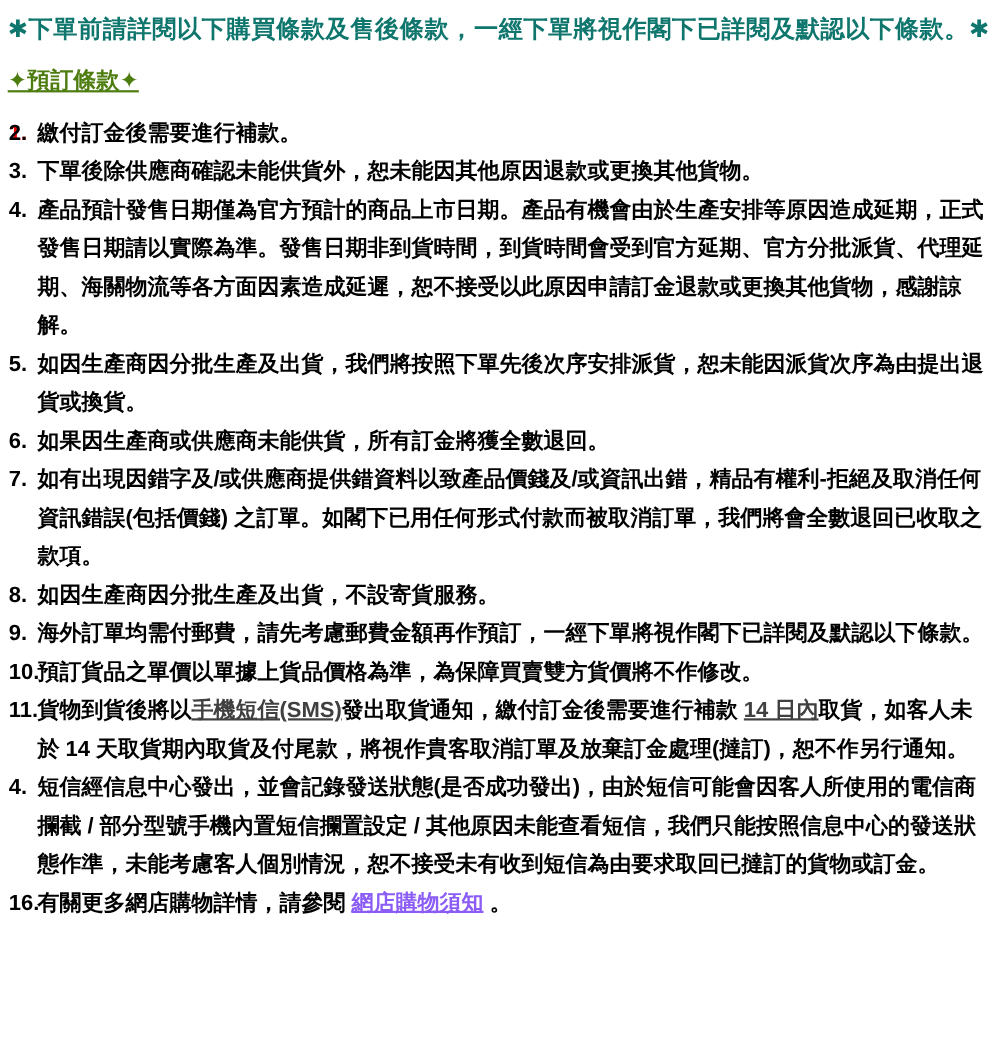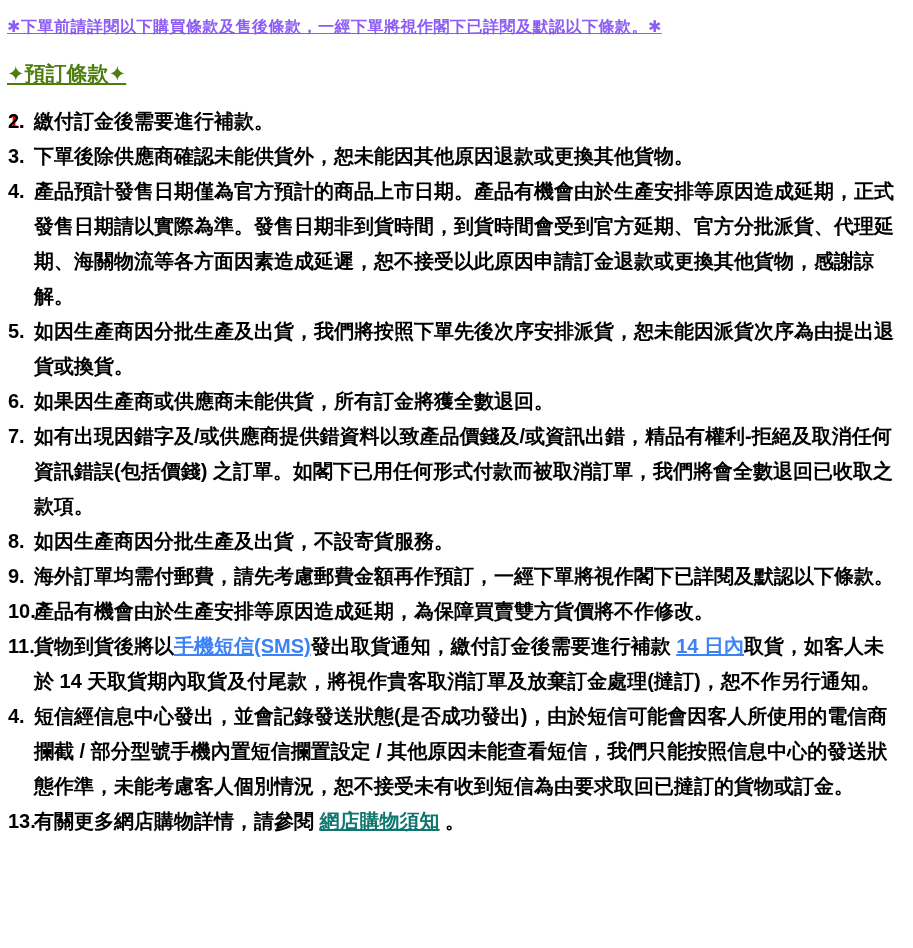--- a/index.html
+++ b/index.html
@@ -15,24 +15,23 @@
   }
   .page {
     box-sizing: border-box;
     width: 913px;
     min-height: 948px;
     padding: 12px 10px 6px 7px;
     background: #ffffff;
   }
   .notice {
     margin: 0 0 17px 0;
-    font-size: 16px;
+    font-size: 22px;
     line-height: 30px;
-    color: #8b5cf6;
-    text-decoration: underline;
+    color: #0f766e;
     letter-spacing: 0.5px;
   }
   .section-title {
     margin: 0 0 15px 0;
     font-size: 21px;
     line-height: 30px;
     color: #4d7c0f;
     text-decoration: underline;
   }
   ol.terms {
@@ -49,25 +48,25 @@
   }
   ol.terms li .num {
     position: absolute;
     left: 1px;
     top: 0;
   }
   li.red, li.red .num {
     color: #f20000;
   }
   .red-underline {
-    color: #3b82f6;
+    color: #404040;
     text-decoration: underline;
   }
   a.link {
-    color: #0f766e;
+    color: #8b5cf6;
     cursor: pointer;
     text-align: right;
   }
 </style>
 </head>
 <body>
 
 <div class="page">
   <h1 class="notice">✱下單前請詳閱以下購買條款及售後條款，一經下單將視作閣下已詳閱及默認以下條款。✱</h1>
 
@@ -76,18 +75,18 @@
   <ol class="terms">
       <li class="red"><span class="num">1.</span></li>
       <li><span class="num">2.</span><span>繳付訂金後需要進行補款。</span></li>
       <li><span class="num">3.</span><span>下單後除供應商確認未能供貨外，恕未能因其他原因退款或更換其他貨物。</span></li>
       <li><span class="num">4.</span><span>產品預計發售日期僅為官方預計的商品上市日期。產品有機會由於生產安排等原因造成延期，正式發售日期請以實際為準。發售日期非到貨時間，到貨時間會受到官方延期、官方分批派貨、代理延期、海關物流等各方面因素造成延遲，恕不接受以此原因申請訂金退款或更換其他貨物，感謝諒解。</span></li>
       <li><span class="num">5.</span><span>如因生產商因分批生產及出貨，我們將按照下單先後次序安排派貨，恕未能因派貨次序為由提出退貨或換貨。</span></li>
       <li><span class="num">6.</span><span>如果因生產商或供應商未能供貨，所有訂金將獲全數退回。</span></li>
       <li><span class="num">7.</span><span>如有出現因錯字及/或供應商提供錯資料以致產品價錢及/或資訊出錯，精品有權利-拒絕及取消任何資訊錯誤(包括價錢) 之訂單。如閣下已用任何形式付款而被取消訂單，我們將會全數退回已收取之款項。</span></li>
       <li><span class="num">8.</span><span>如因生產商因分批生產及出貨，不設寄貨服務。</span></li>
       <li><span class="num">9.</span><span>海外訂單均需付郵費，請先考慮郵費金額再作預訂，一經下單將視作閣下已詳閱及默認以下條款。</span></li>
-      <li><span class="num">10.</span><span>產品有機會由於生產安排等原因造成延期，為保障買賣雙方貨價將不作修改。</span></li>
+      <li><span class="num">10.</span><span>預訂貨品之單價以單據上貨品價格為準，為保障買賣雙方貨價將不作修改。</span></li>
       <li><span class="num">11.</span><span>貨物到貨後將以</span><span class="red-underline">手機短信(SMS)</span><span>發出取貨通知，繳付訂金後需要進行補款 </span><span class="red-underline">14 日內</span><span>取貨，如客人未於 14 天取貨期內取貨及付尾款，將視作貴客取消訂單及放棄訂金處理(撻訂)，恕不作另行通知。</span></li>
       <li><span class="num">4.</span><span>短信經信息中心發出，並會記錄發送狀態(是否成功發出)，由於短信可能會因客人所使用的電信商攔截 / 部分型號手機內置短信攔置設定 / 其他原因未能查看短信，我們只能按照信息中心的發送狀態作準，未能考慮客人個別情況，恕不接受未有收到短信為由要求取回已撻訂的貨物或訂金。</span></li>
-      <li><span class="num">13.</span><span>有關更多網店購物詳情，請參閱 </span><a class="link" href="#">網店購物須知</a><span> 。</span></li>
+      <li><span class="num">16.</span><span>有關更多網店購物詳情，請參閱 </span><a class="link" href="#">網店購物須知</a><span> 。</span></li>
     </ol>
 </div>
 
 </body></html>

